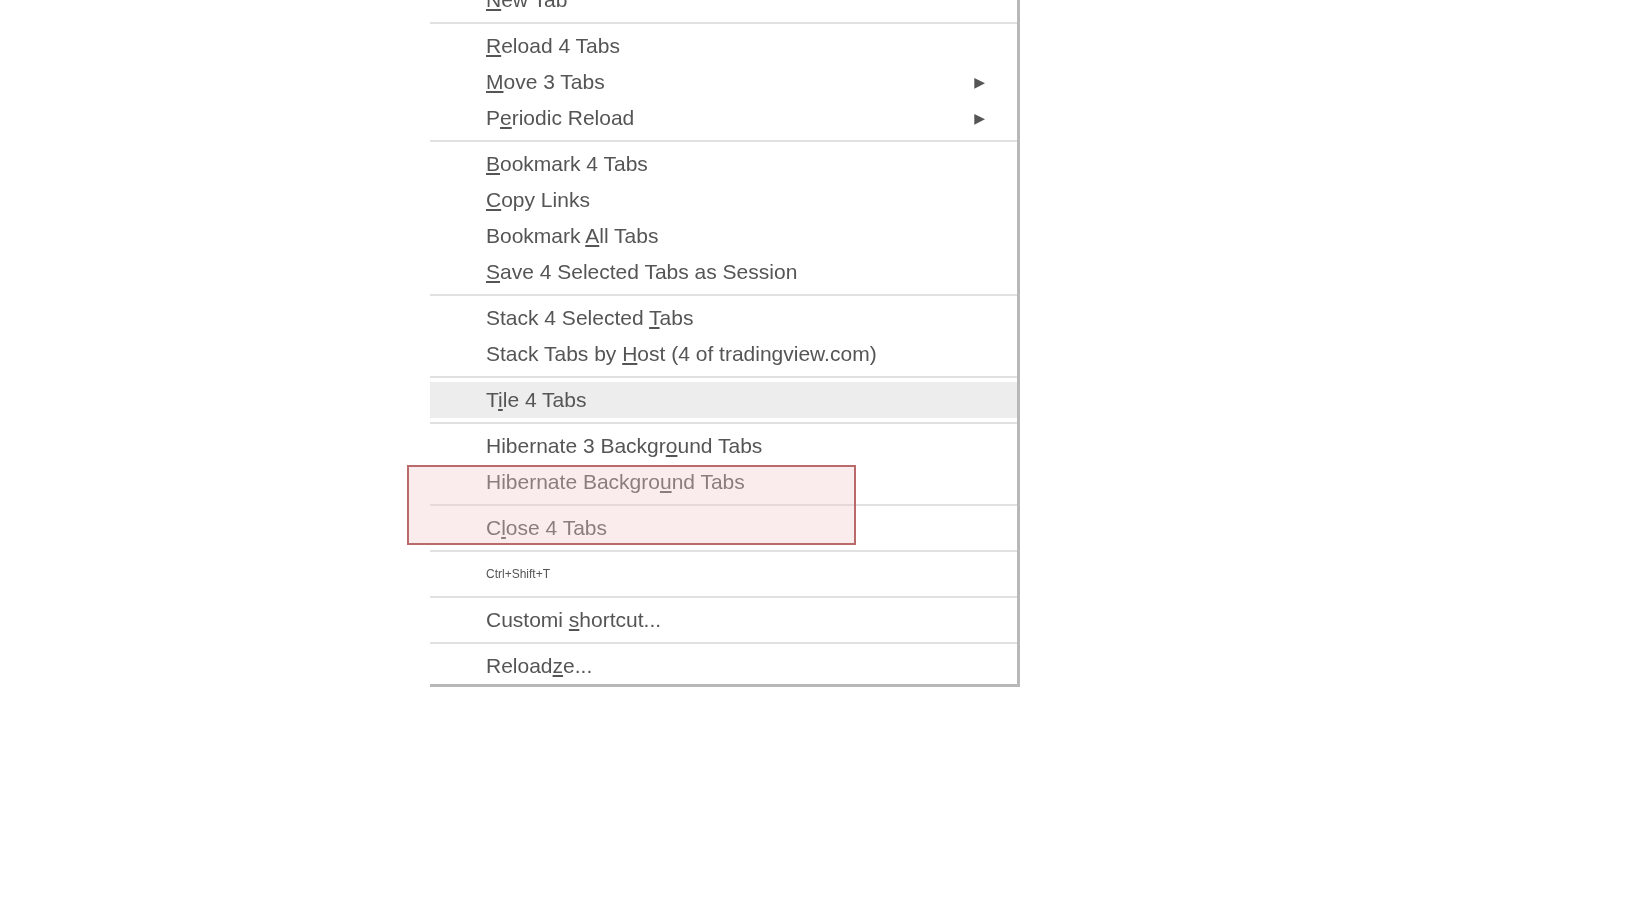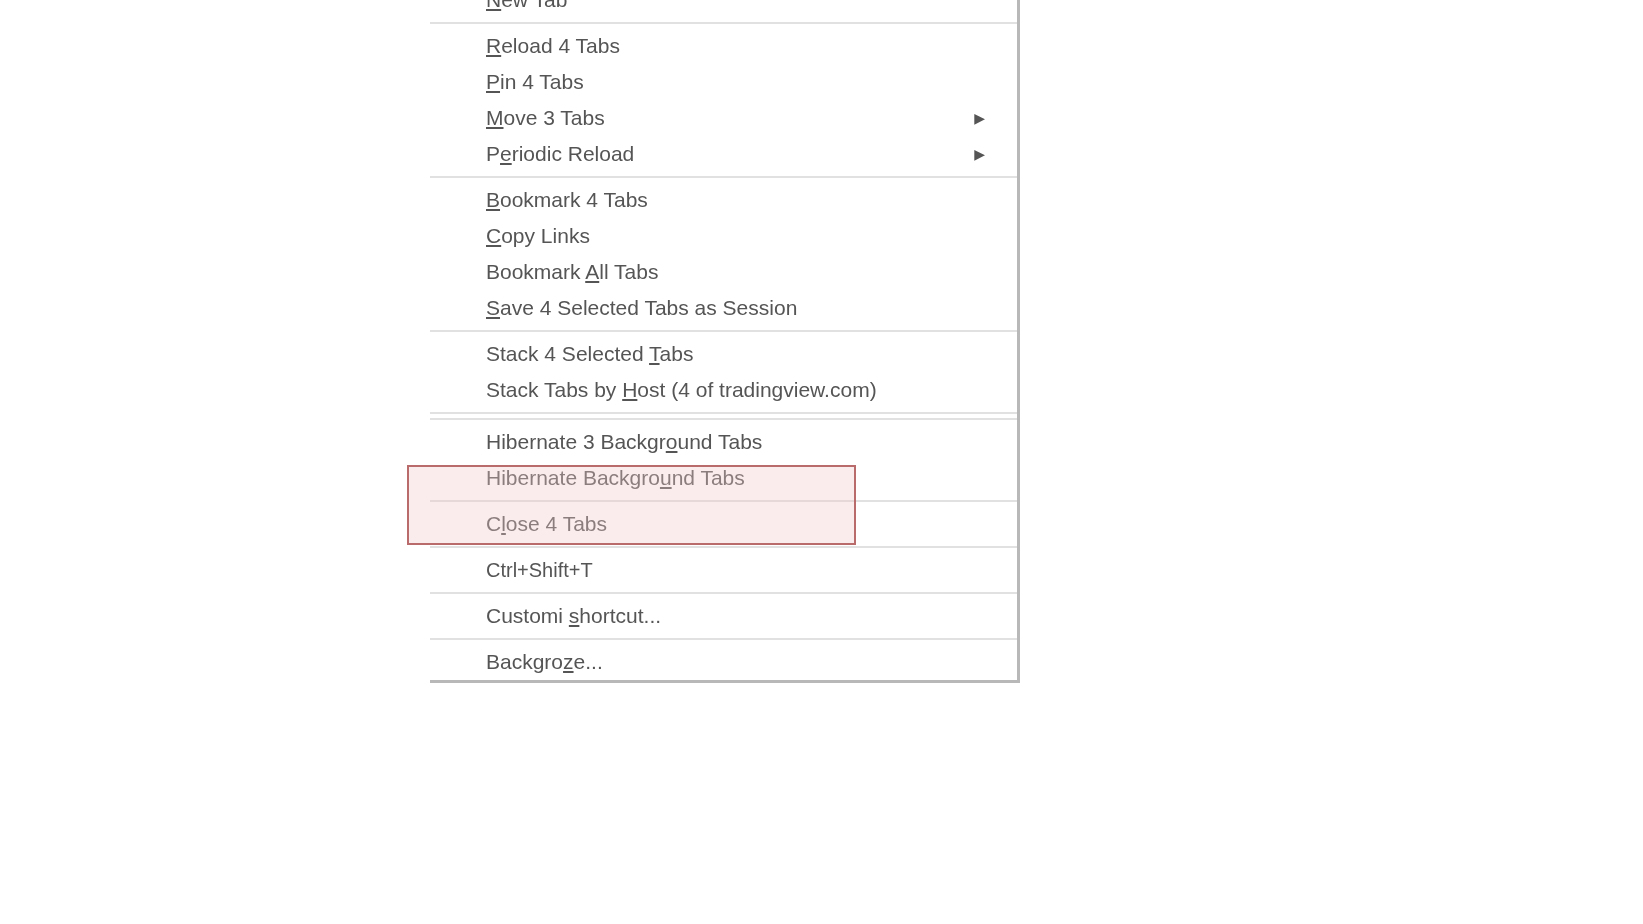--- a/index.html
+++ b/index.html
@@ -37,21 +37,21 @@
   .menu-item.hovered {
     background: #ededed;
   }
   .menu-sep {
     height: 0;
     border-top: 2px solid #e1e1e1;
     margin: 4px 0;
   }
   .shortcut {
     color: #555;
-    font-size: 20px;
+    font-size: 12px;
   }
   .arrow {
     font-size: 14px;
     color: #555;
   }
   .u { text-decoration: underline; }
 
   
   .highlight-box {
     position: absolute;
@@ -68,24 +68,20 @@
 <body>
 
 <div class="menu" id="menu-root">
     <div class="menu-item">
       <span><span></span><span class="u">N</span><span>ew Tab</span></span>
       <span></span>
     </div>
     <div class="menu-sep"></div>
     <div class="menu-item">
       <span><span></span><span class="u">R</span><span>eload 4 Tabs</span></span>
-      <span></span>
-    </div>
-    <div class="menu-item">
-      <span><span></span><span class="u">P</span><span>in 4 Tabs</span></span>
       <span></span>
     </div>
     <div class="menu-item">
       <span><span></span><span class="u">M</span><span>ove 3 Tabs</span></span>
       <span class="arrow">▶</span>
     </div>
     <div class="menu-item">
       <span><span>P</span><span class="u">e</span><span>riodic Reload</span></span>
       <span class="arrow">▶</span>
     </div>
@@ -109,20 +105,24 @@
     <div class="menu-sep"></div>
     <div class="menu-item">
       <span><span>Stack 4 Selected </span><span class="u">T</span><span>abs</span></span>
       <span></span>
     </div>
     <div class="menu-item">
       <span><span>Stack Tabs by </span><span class="u">H</span><span>ost (4 of tradingview.com)</span></span>
       <span></span>
     </div>
     <div class="menu-sep"></div>
+    <div class="menu-item hovered">
+      <span><span>T</span><span class="u">i</span><span>le 4 Tabs</span></span>
+      <span></span>
+    </div>
     <div class="menu-sep"></div>
     <div class="menu-item">
       <span><span>Hibernate 3 Backgr</span><span class="u">o</span><span>und Tabs</span></span>
       <span></span>
     </div>
     <div class="menu-item">
       <span><span>Hibernate Backgro</span><span class="u">u</span><span>nd Tabs</span></span>
       <span></span>
     </div>
     <div class="menu-sep"></div>
@@ -134,18 +134,18 @@
     <div class="menu-item">
       <span class="shortcut">Ctrl+Shift+T</span>
     </div>
     <div class="menu-sep"></div>
     <div class="menu-item">
       <span><span>Customi </span><span class="u">s</span><span>hortcut...</span></span>
       <span></span>
     </div>
     <div class="menu-sep"></div>
     <div class="menu-item">
-      <span><span>Backgro</span><span class="u">z</span><span>e...</span></span>
+      <span><span>Reload</span><span class="u">z</span><span>e...</span></span>
       <span></span>
     </div>
   </div>
 
 <div class="highlight-box"></div>
 
 </body></html>

